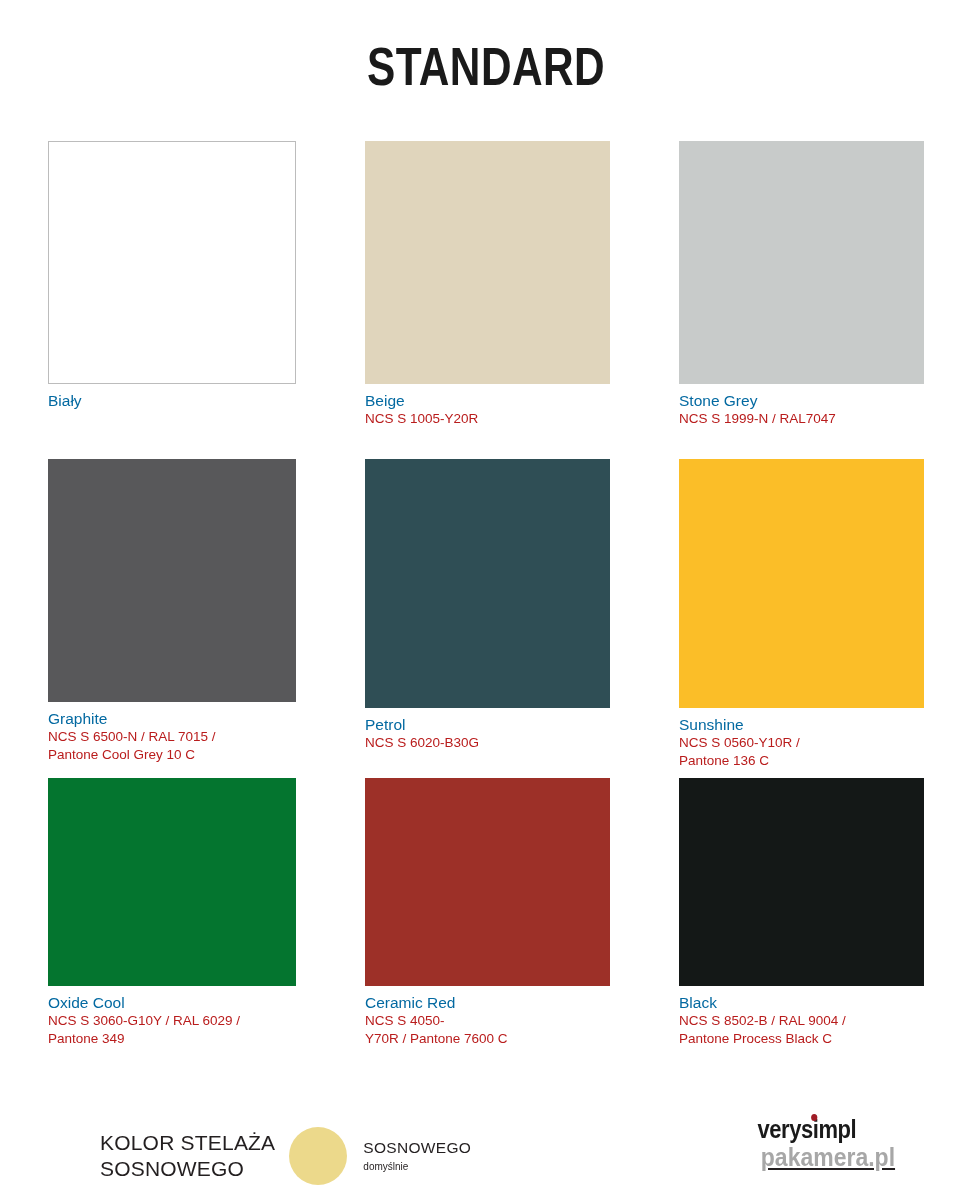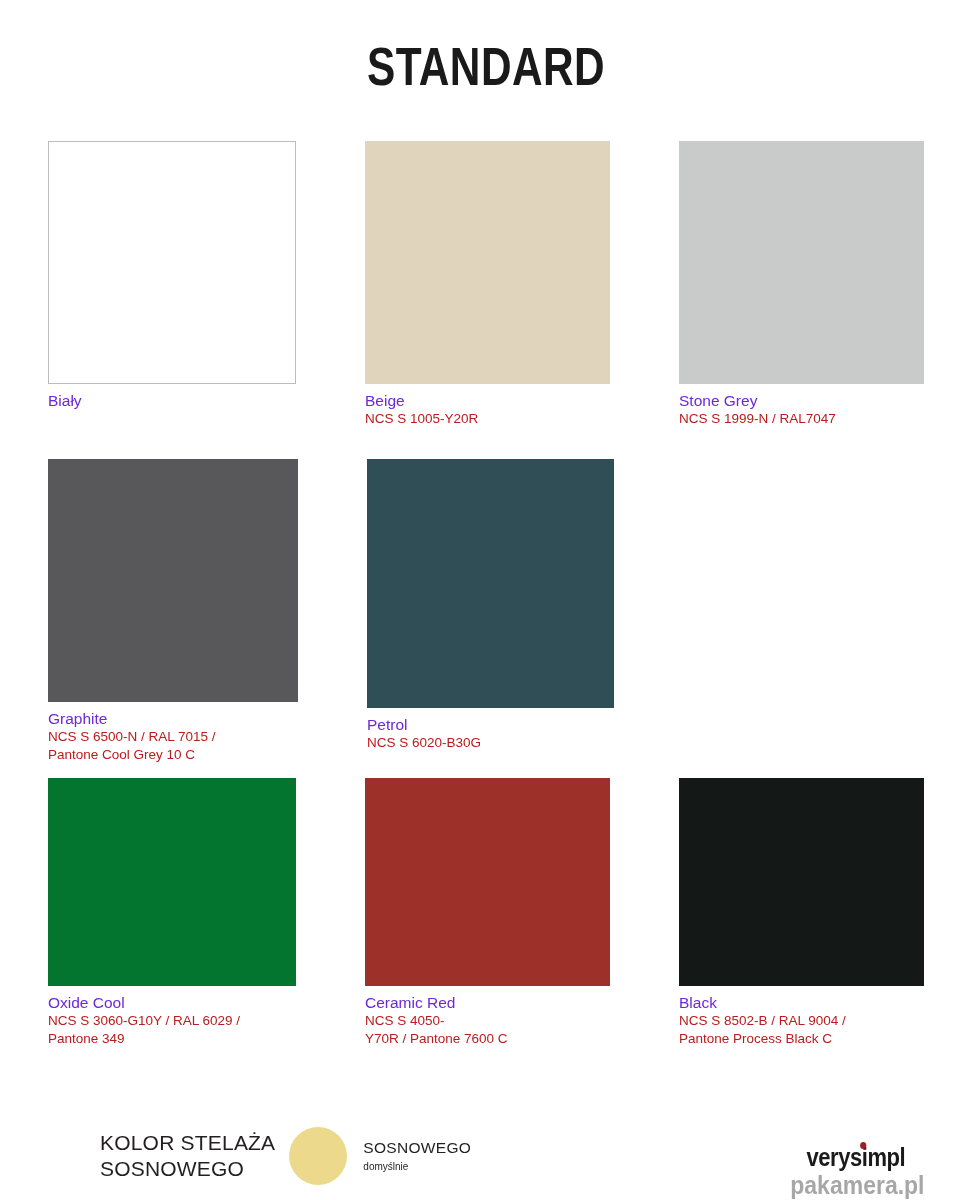--- a/index.html
+++ b/index.html
@@ -63,21 +63,21 @@
   }
   .swatch-cell.wide .swatch-chip { height: 243px; }
   .swatch-chip.bordered {
     border: 1px solid #bcbcbc;
   }
 
   .swatch-name {
     font-size: 15.5px;
     line-height: 19px;
     margin-top: 7px;
-    color: #6d28d9;
+    color: #0369a1;
     white-space: pre;
   }
   .swatch-code {
     font-size: 13.5px;
     line-height: 18px;
     color: #b91c1c;
     white-space: pre-line;
   }
 
   
@@ -127,23 +127,24 @@
   .pine-sub {
     font-size: 10px;
     line-height: 17px;
     color: #231f20;
   }
 
   
   .brand {
     position: absolute;
     right: 18px;
-    top: 28px;
+    top: 0;
     width: 210px;
-    text-align: center;
+    text-align: left;
+    text-decoration: underline;
   }
   .brand-verysimpl {
     position: relative;
     display: inline-block;
     font-size: 25px;
     line-height: 28px;
     font-weight: 700;
     letter-spacing: -0.5px;
     color: #1a1a1a;
     transform: scaleX(0.88);
@@ -199,20 +200,26 @@
       <div class="swatch-chip" style="background: rgb(88, 88, 90);"></div>
       <div class="swatch-name">Graphite</div>
       <div class="swatch-code">NCS S 6500-N / RAL 7015 /
 Pantone Cool Grey 10 C</div>
     </div>
     <div class="swatch-cell">
       <div class="swatch-chip" style="background: rgb(47, 78, 85);"></div>
       <div class="swatch-name">Petrol</div>
       <div class="swatch-code">NCS S 6020-B30G</div>
     </div>
+    <div class="swatch-cell">
+      <div class="swatch-chip" style="background: rgb(251, 190, 40);"></div>
+      <div class="swatch-name">Sunshine</div>
+      <div class="swatch-code">NCS S 0560-Y10R /
+Pantone 136 C</div>
+    </div>
   </div>
 
   <div class="swatch-row row-3">
     <div class="swatch-cell wide">
       <div class="swatch-chip" style="background: rgb(4, 117, 47);"></div>
       <div class="swatch-name">Oxide Cool</div>
       <div class="swatch-code">NCS S 3060-G10Y / RAL 6029 /
 Pantone 349</div>
     </div>
     <div class="swatch-cell">

